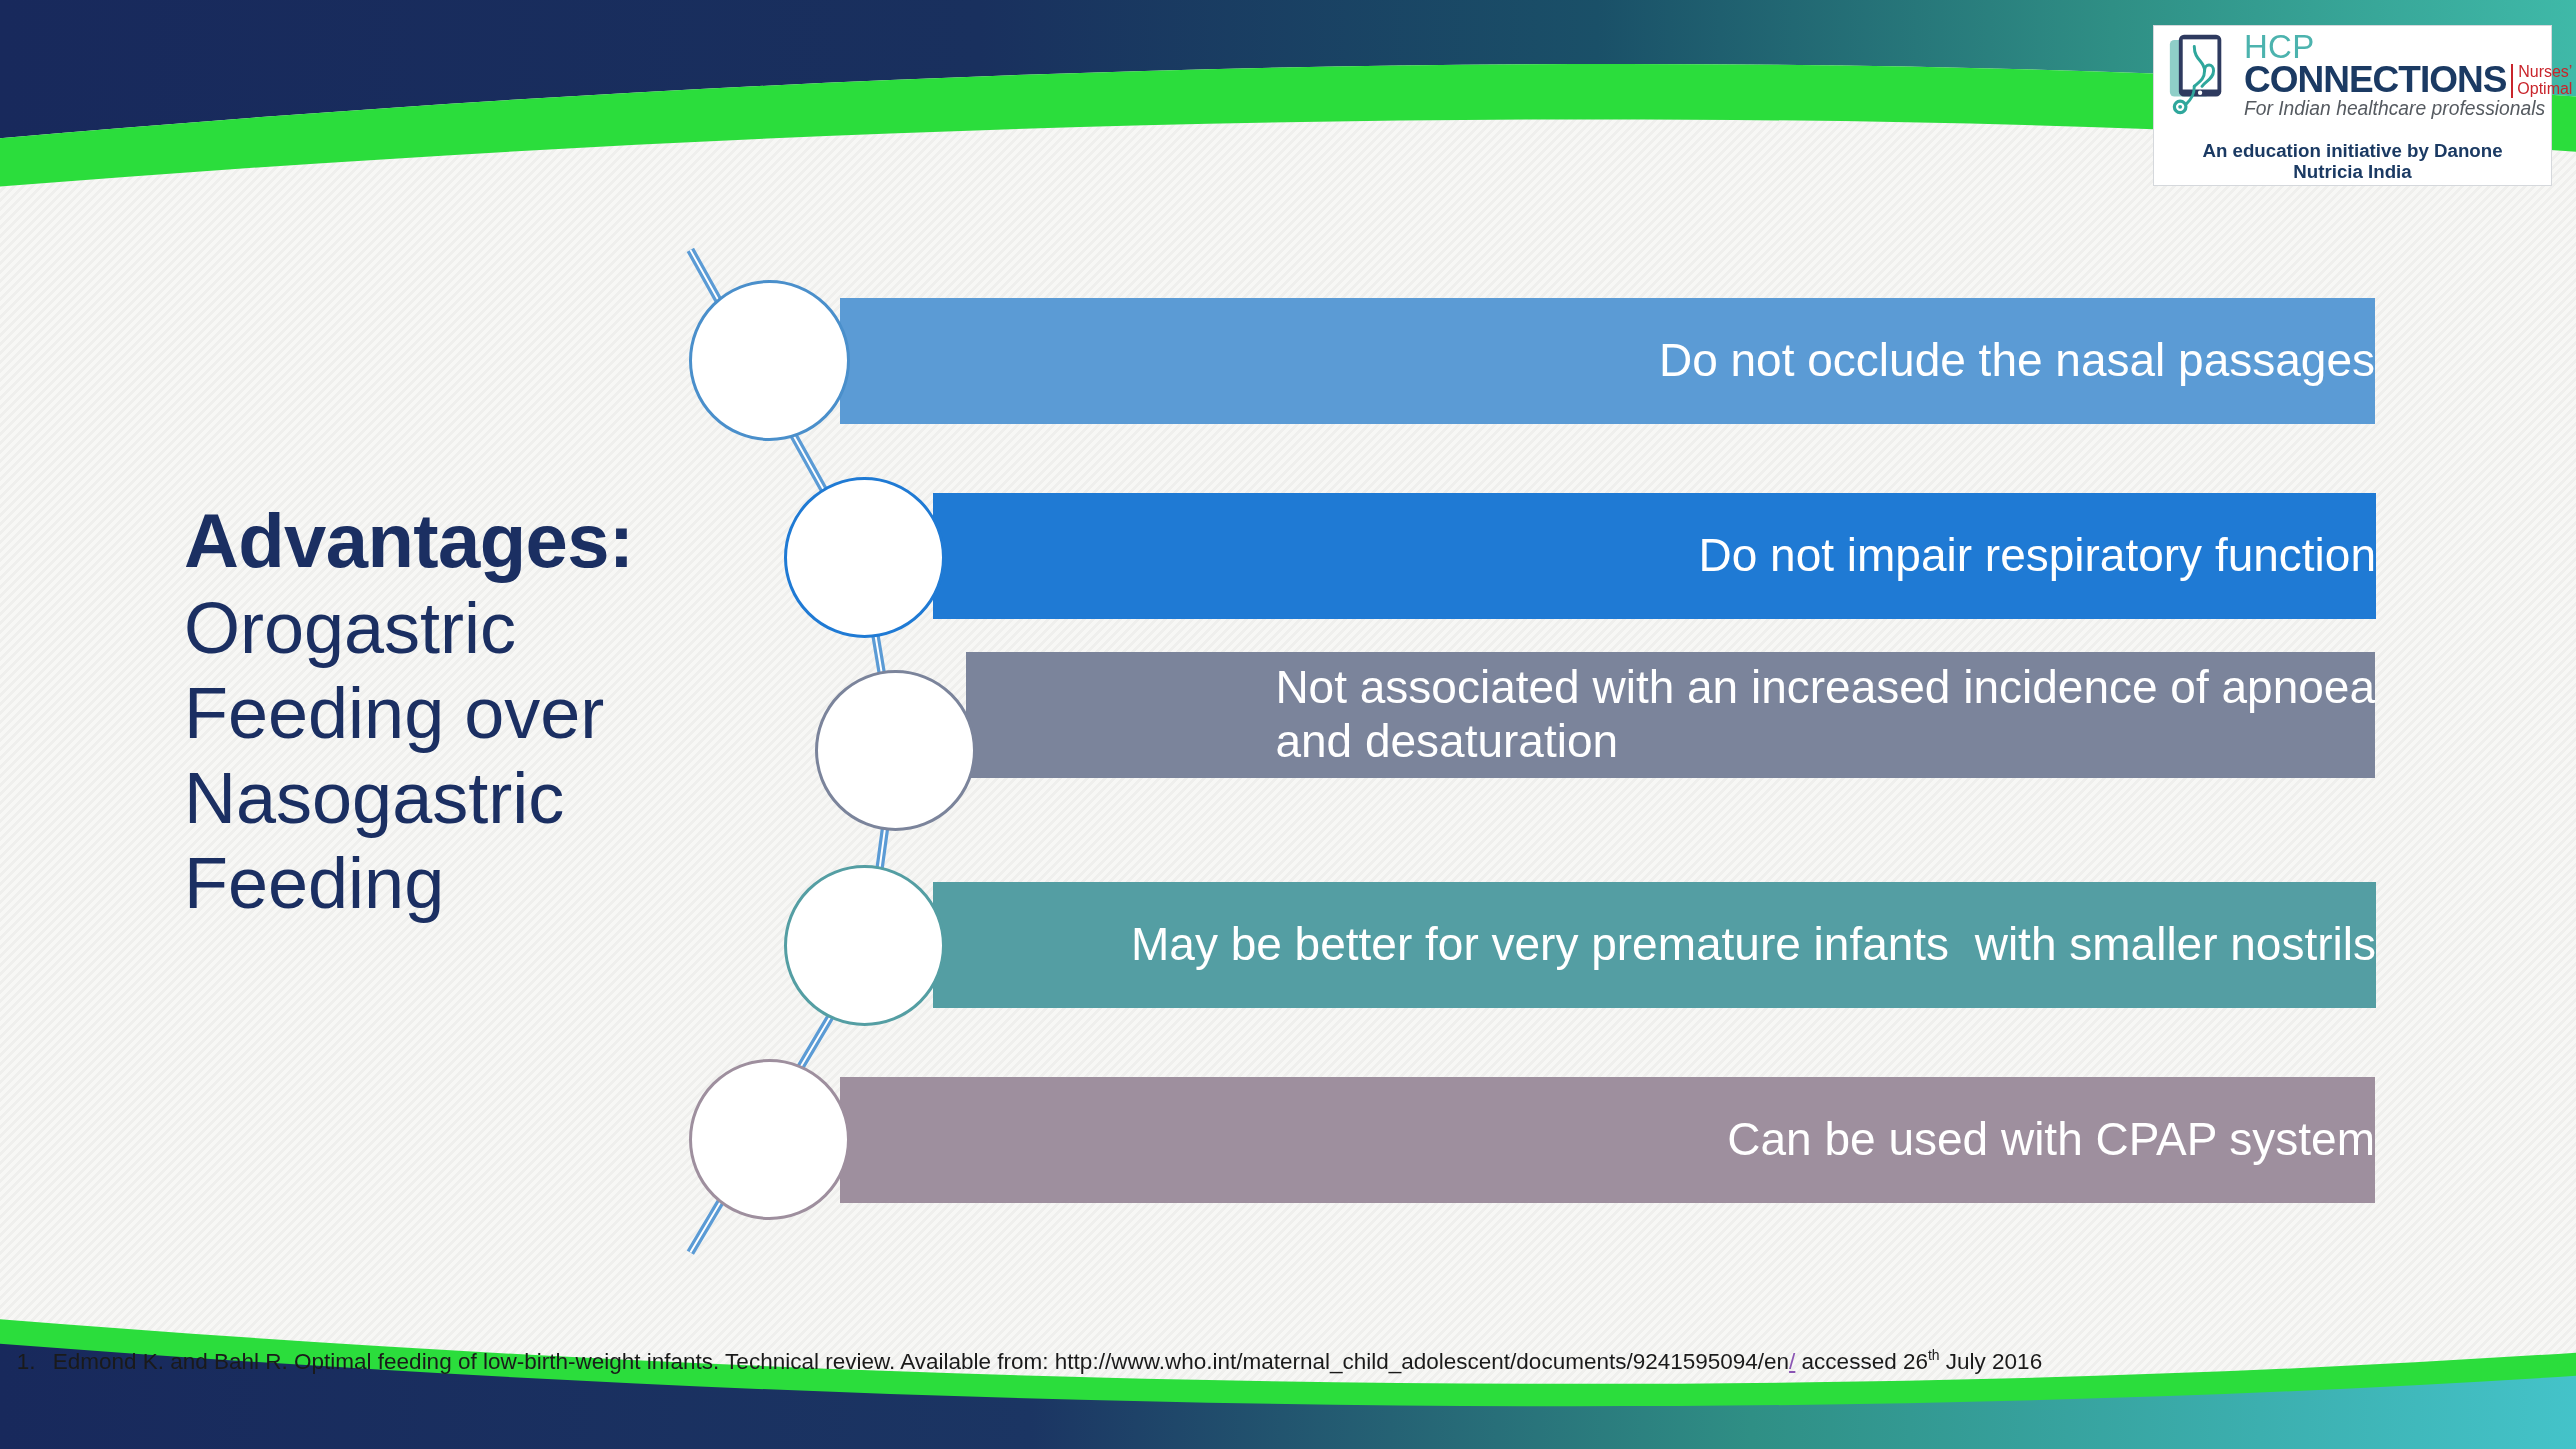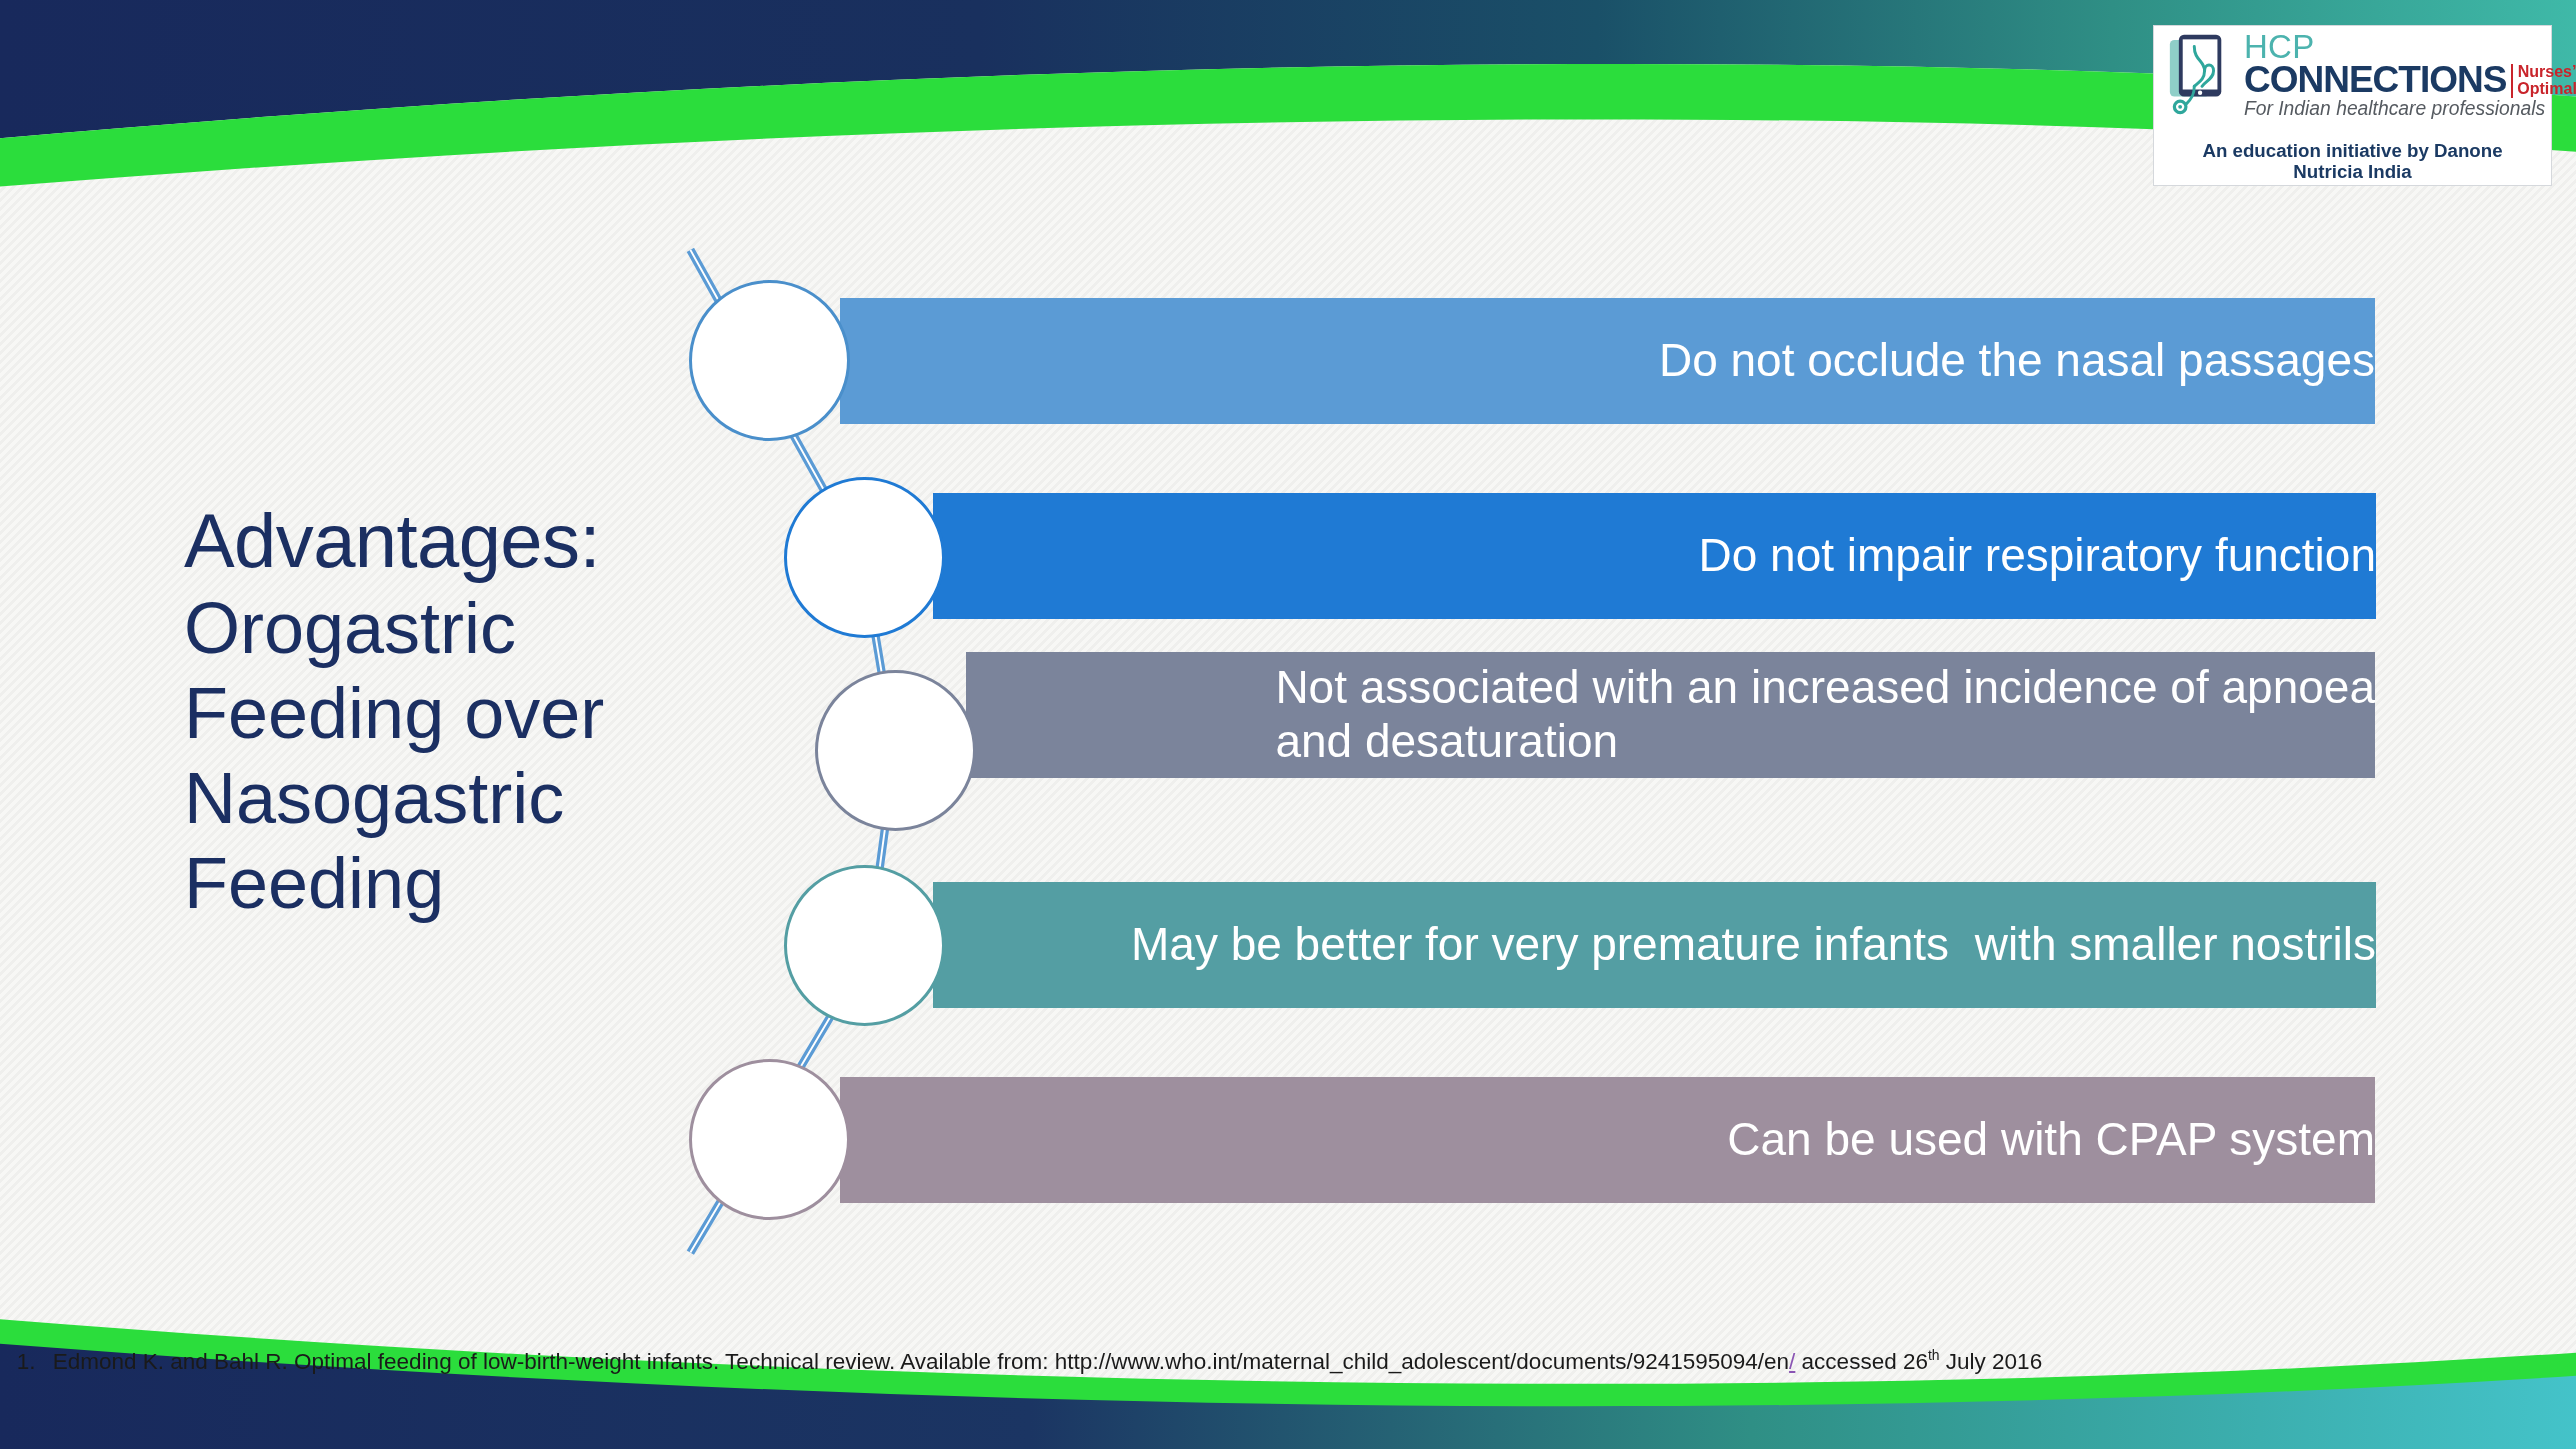--- a/index.html
+++ b/index.html
@@ -35,21 +35,21 @@
   #title-block {
     position: absolute;
     left: 184px;
     top: 496px;
     width: 489px;
     color: #1b2f62;
     line-height: 1.18;
   }
   #title-heading {
     font-size: 76px;
-    font-weight: normal;
+    font-weight: bold;
     letter-spacing: -0.6px;
     display: block;
   }
   .title-line {
     font-size: 72px;
     font-weight: normal;
     display: block;
     white-space: nowrap;
   }
 
@@ -112,23 +112,23 @@
     font-size: 37px;
     color: #1b3a63;
     font-weight: bold;
     line-height: 0.96;
     letter-spacing: -1px;
   }
   #logo-divider { width: 1.9px; background: #c9242b; align-self: stretch; margin-top: 1.9px; }
   #logo-nurses {
     color: #c9242b;
     font-size: 16px;
-    font-weight: bold;
+    font-weight: normal;
     line-height: 1.05;
-    text-align: center;
+    text-align: right;
     padding-top: 1.9px;
   }
   #logo-tagline {
     font-size: 19.3px;
     font-style: italic;
     color: #555a60;
     line-height: 1.1;
     margin-top: 0.6px;
   }
   #logo-initiative {

